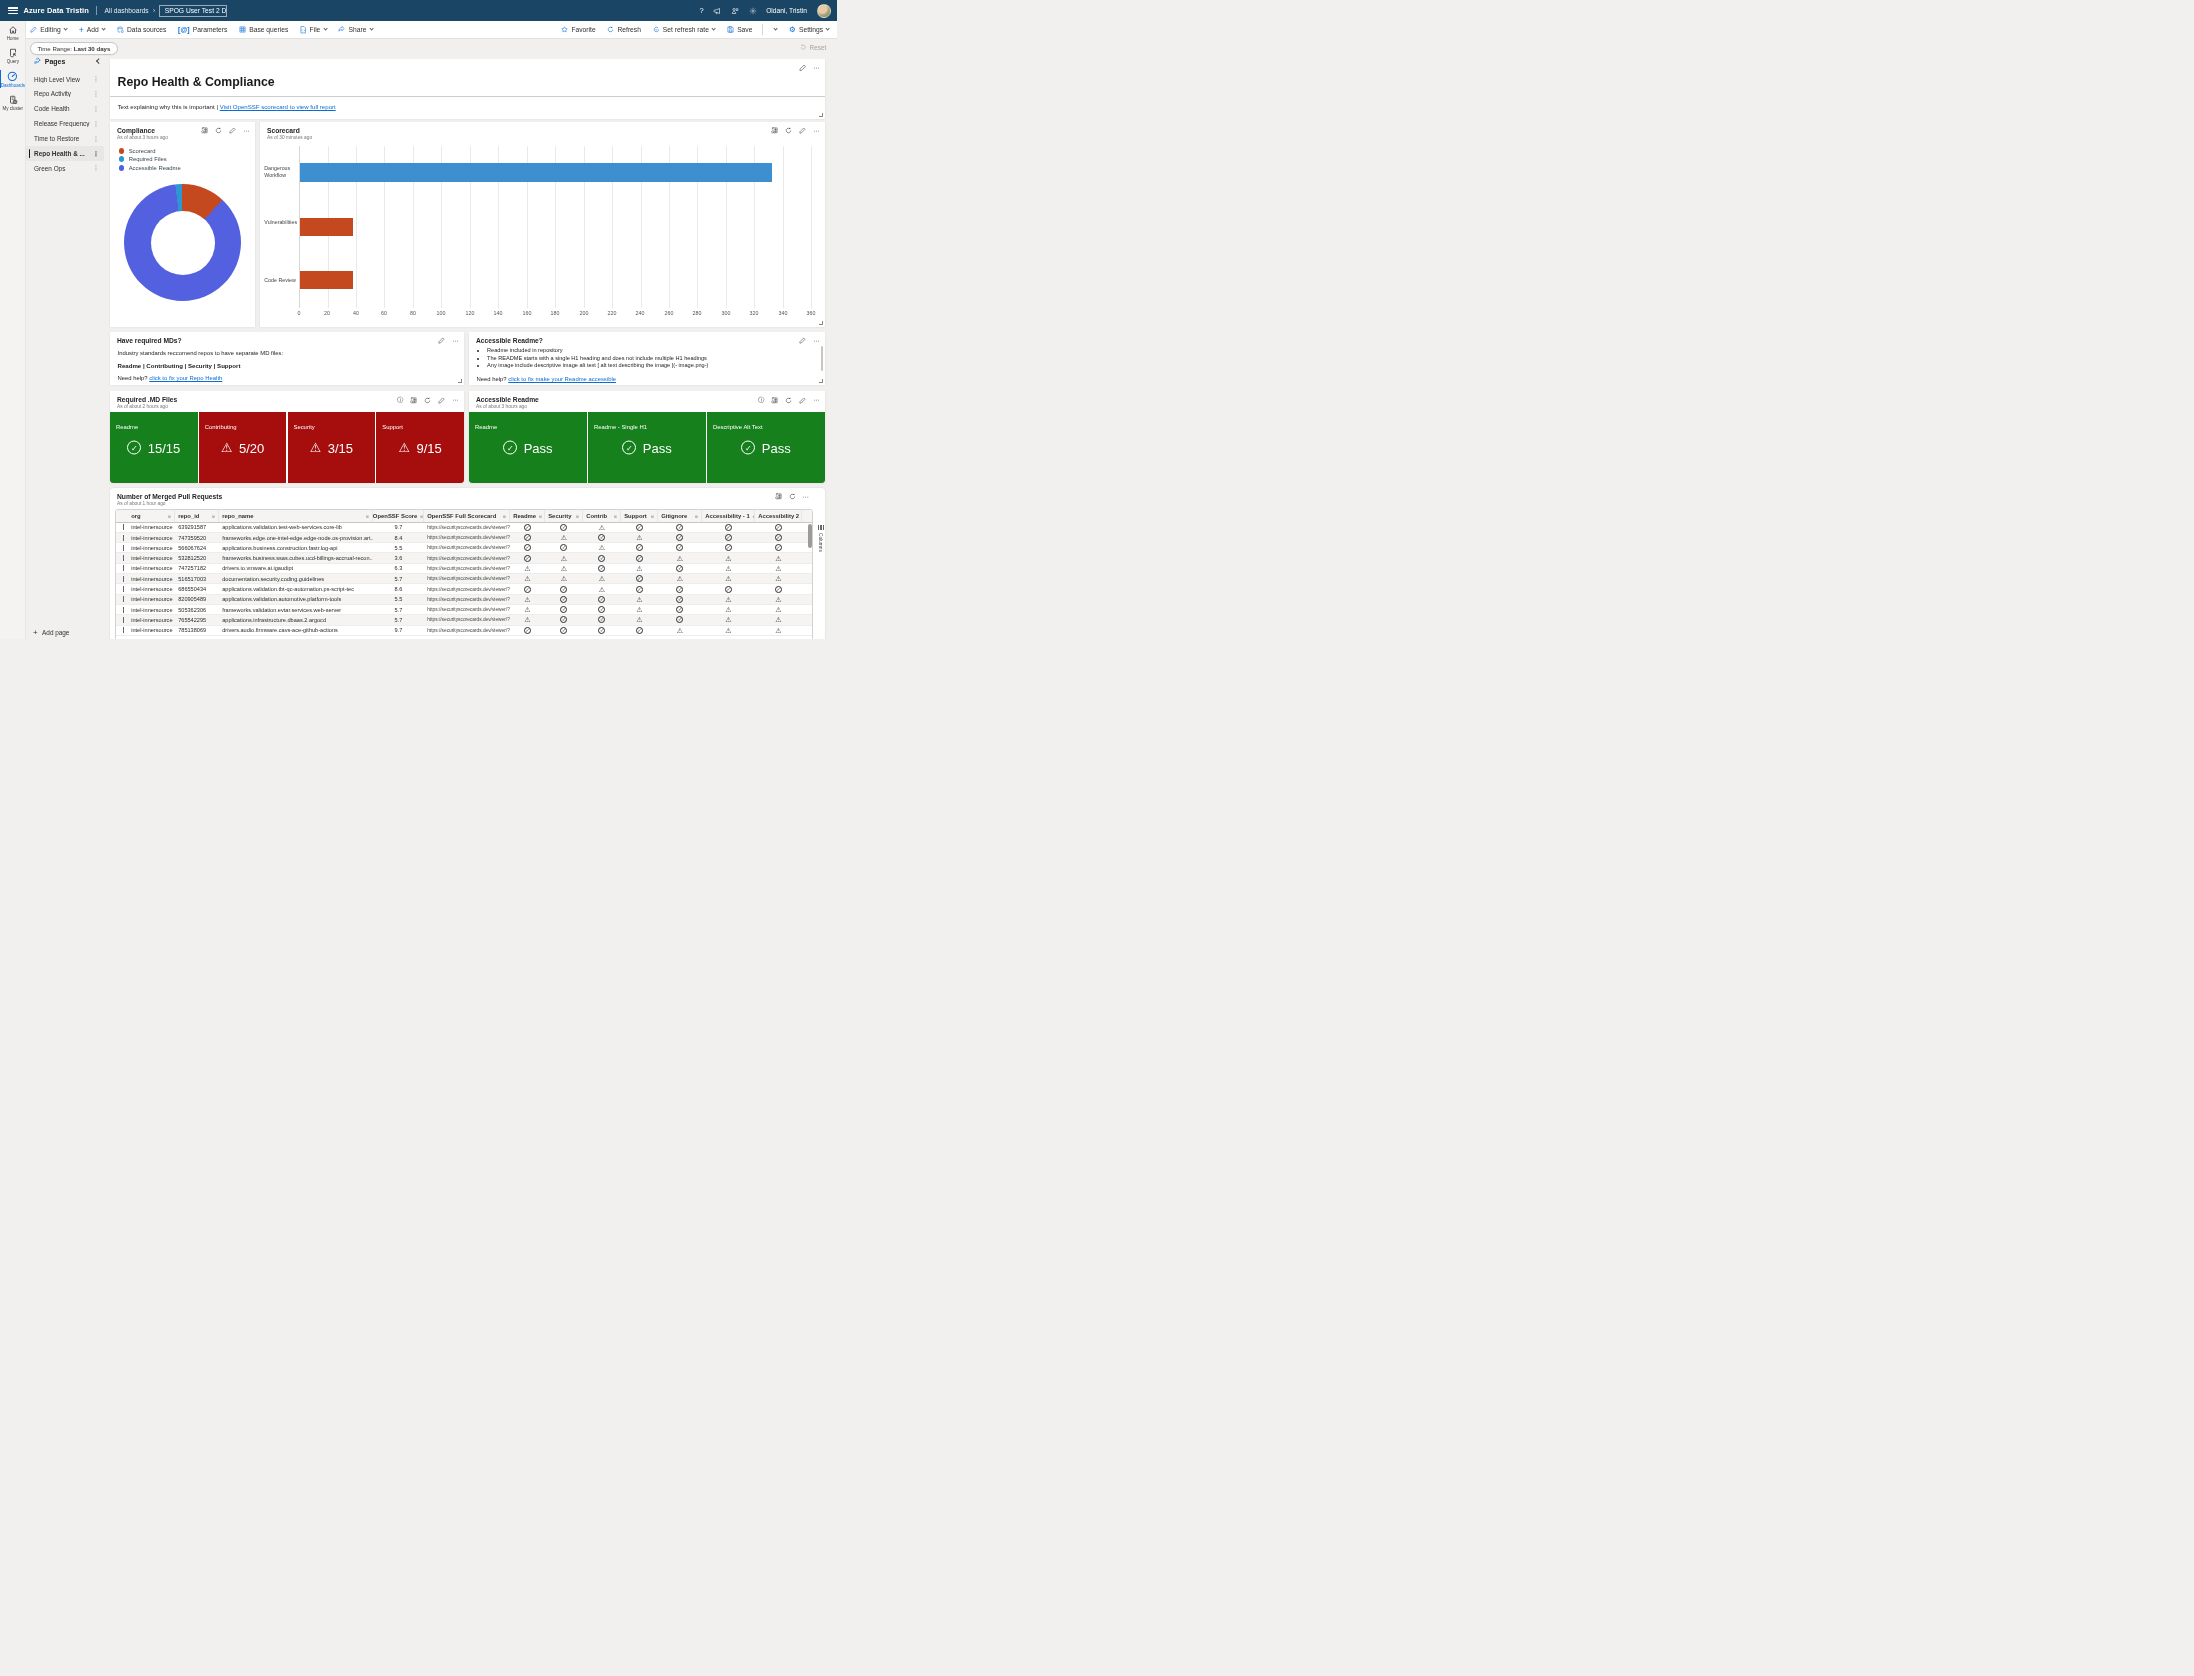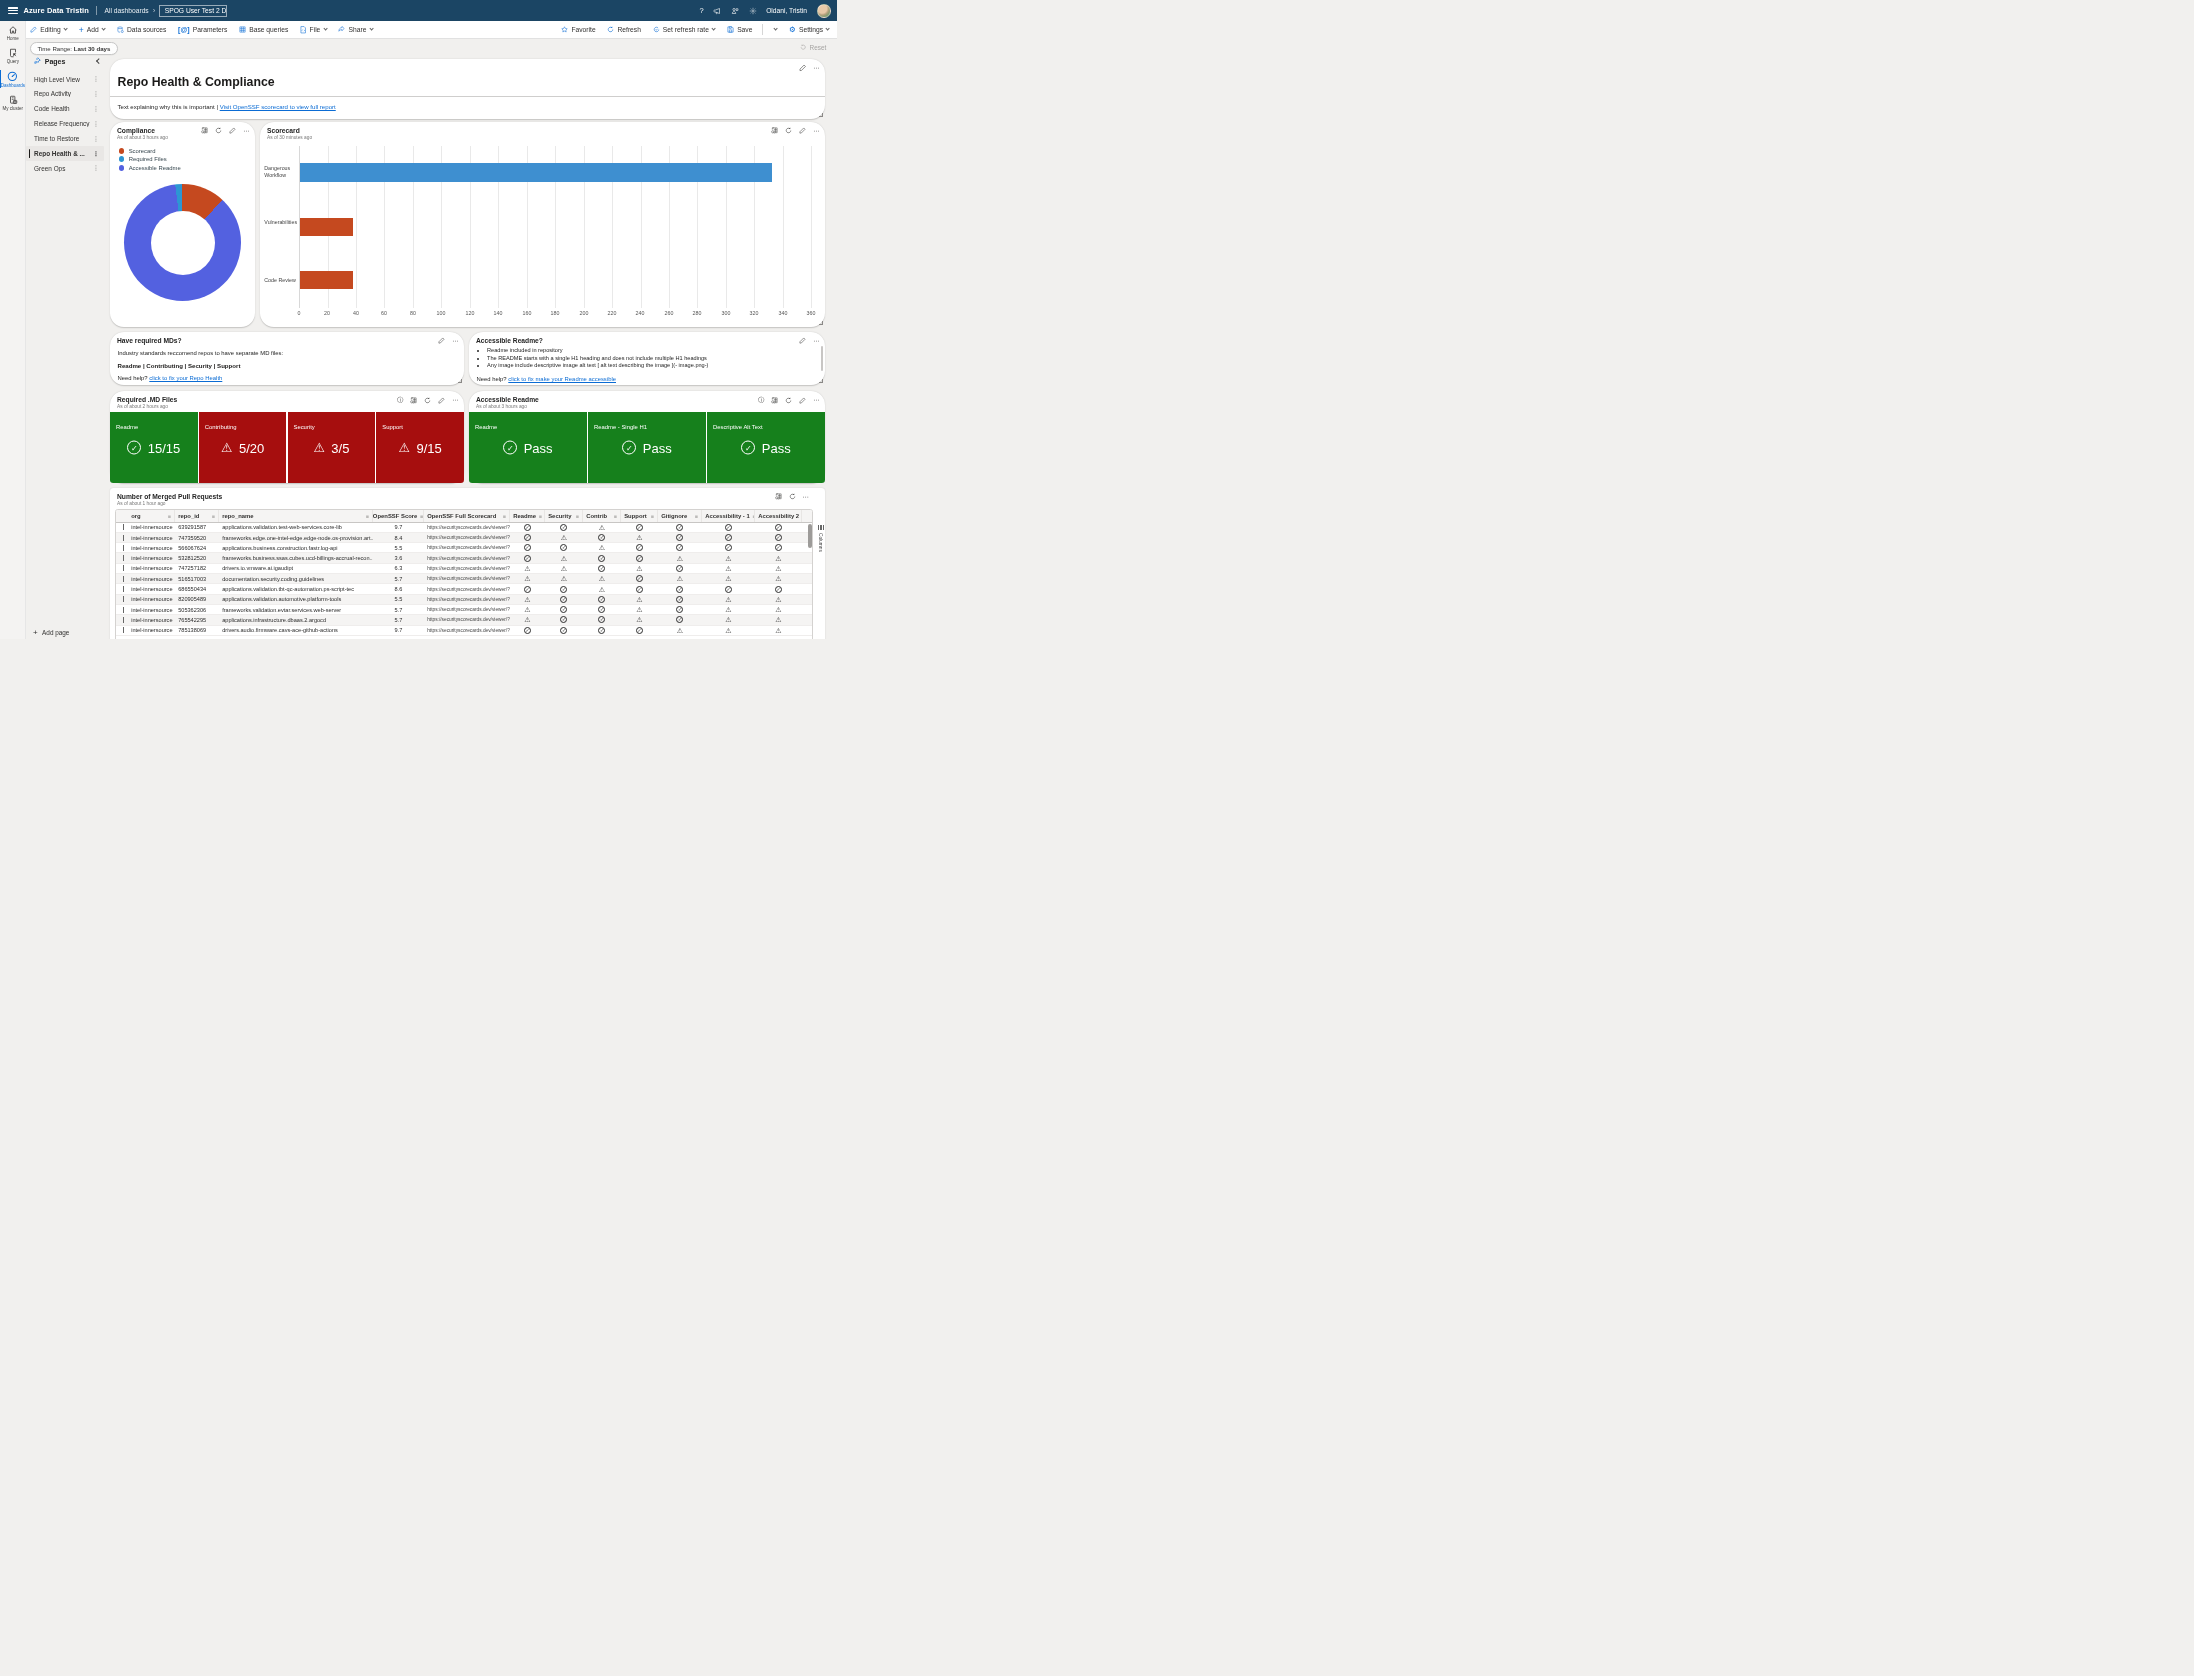--- a/index.html
+++ b/index.html
@@ -49,21 +49,21 @@
   .chev-left { width:3.7px; height:3.7px; border-left:0.9px solid #444; border-bottom:0.9px solid #444; transform:rotate(45deg); cursor:pointer; }
   .page-item { display:flex; align-items:center; height:14.4px; margin:0.5px 2.1px 0.5px 0; padding:0 3.2px 0 8.5px; font-size:6.4px; color:#323130; cursor:pointer; border-radius:1.1px; position:relative; }
   .page-item .plabel { flex:1; white-space:nowrap; overflow:hidden; }
   .page-item .kebab { color:#555; font-size:6.4px; padding:0 1.1px; }
   .page-item.sel { background:#e9e7e5; font-weight:bold; }
   .page-item.sel::before { content:""; position:absolute; left:3.2px; top:2.7px; bottom:2.7px; width:1.6px; background:#1b1a19; border-radius:1.1px; }
   .add-page { position:absolute; left:7.5px; bottom:2.1px; font-size:6.4px; color:#323130; display:flex; gap:4.3px; align-items:center; cursor:pointer; }
   .add-page .plus { font-size:8px; color:#323130; }
 
   
-  .card { position:absolute; background:#fff; border-radius:14px; box-shadow:0 0.3px 1px rgba(0,0,0,.12), 0 0.5px 2.1px rgba(0,0,0,.08); }
+  .card { position:absolute; background:#fff; border-radius:0; box-shadow:0 0.3px 1px rgba(0,0,0,.12), 0 0.5px 2.1px rgba(0,0,0,.08); }
   .card-head { position:absolute; left:7px; top:4.8px; right:64px; }
   .card-title { font-size:6.7px; font-weight:bold; color:#242424; white-space:nowrap; }
   .card-asof { font-size:4.8px; color:#777; margin-top:1.1px; white-space:nowrap; }
   .card-icons { position:absolute; right:5.3px; top:4.8px; display:flex; gap:7px; align-items:center; color:#3b3a39; }
   .card-icons .ic { font-size:6.4px; cursor:pointer; display:flex; align-items:center; }
   .resize-corner { position:absolute; right:2.1px; bottom:2.1px; width:3.7px; height:3.7px; border-right:1.1px solid #8a8886; border-bottom:1.1px solid #8a8886; }
 
   
   .main-title { position:absolute; left:7.5px; top:16px; font-size:12.3px; font-weight:bold; color:#1b1a19; }
   .title-divider { position:absolute; left:0; right:0; top:37px; border-top:0.5px solid #cfcecd; }
@@ -565,21 +565,21 @@
     <div class="tile-label">Contributing</div>
     <div class="tile-center">
       <span class="big-wt">⚠</span>
       <span class="tile-val">5/20</span>
     </div>
   </div>
       <div class="tile fail">
     <div class="tile-label">Security</div>
     <div class="tile-center">
       <span class="big-wt">⚠</span>
-      <span class="tile-val">3/5</span>
+      <span class="tile-val">3/15</span>
     </div>
   </div>
       <div class="tile fail">
     <div class="tile-label">Support</div>
     <div class="tile-center">
       <span class="big-wt">⚠</span>
       <span class="tile-val">9/15</span>
     </div>
   </div>
     </div>

